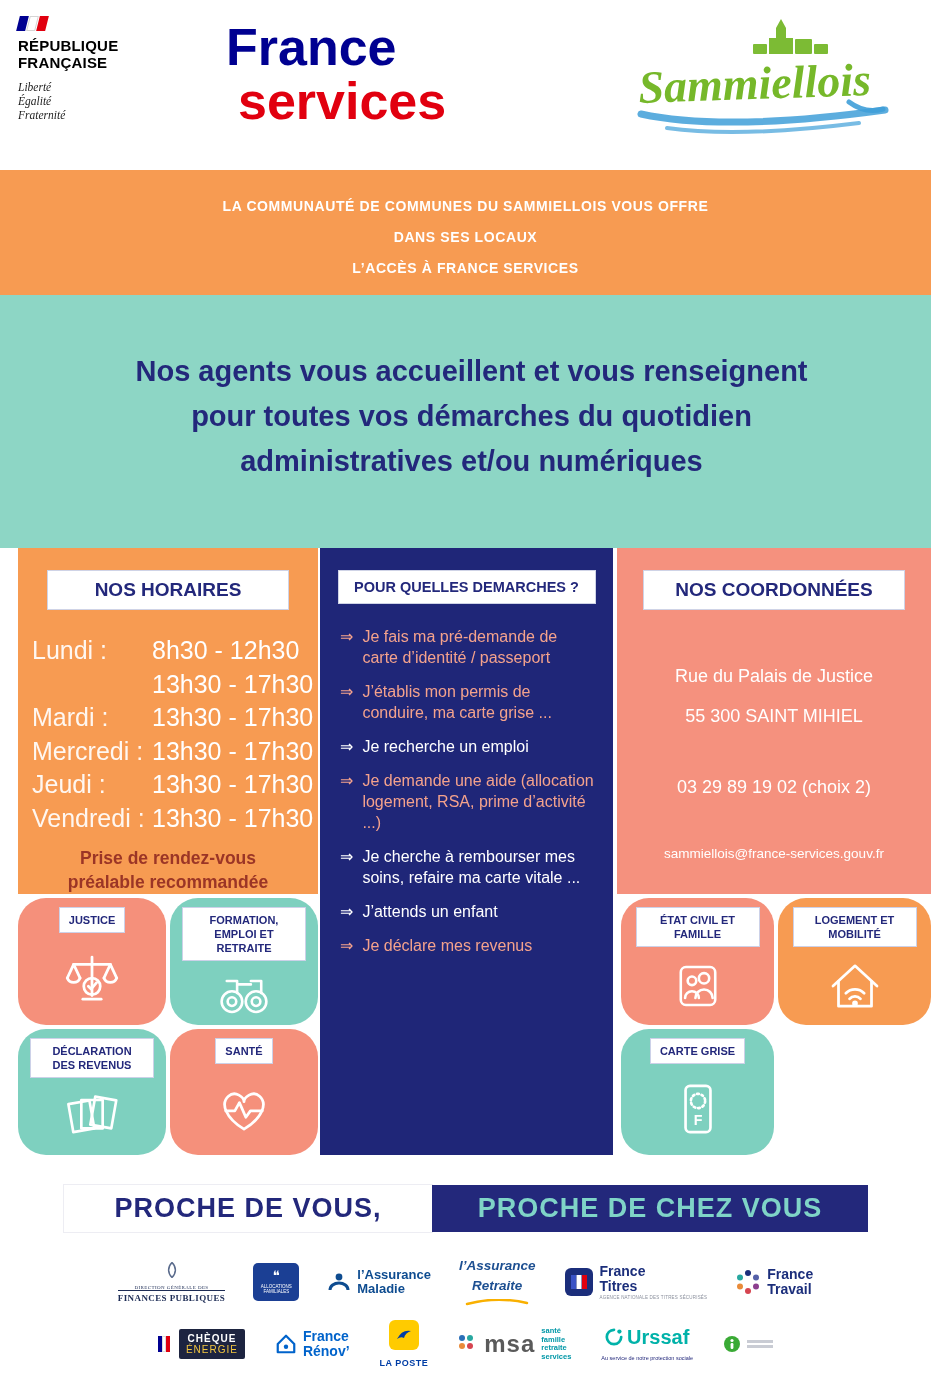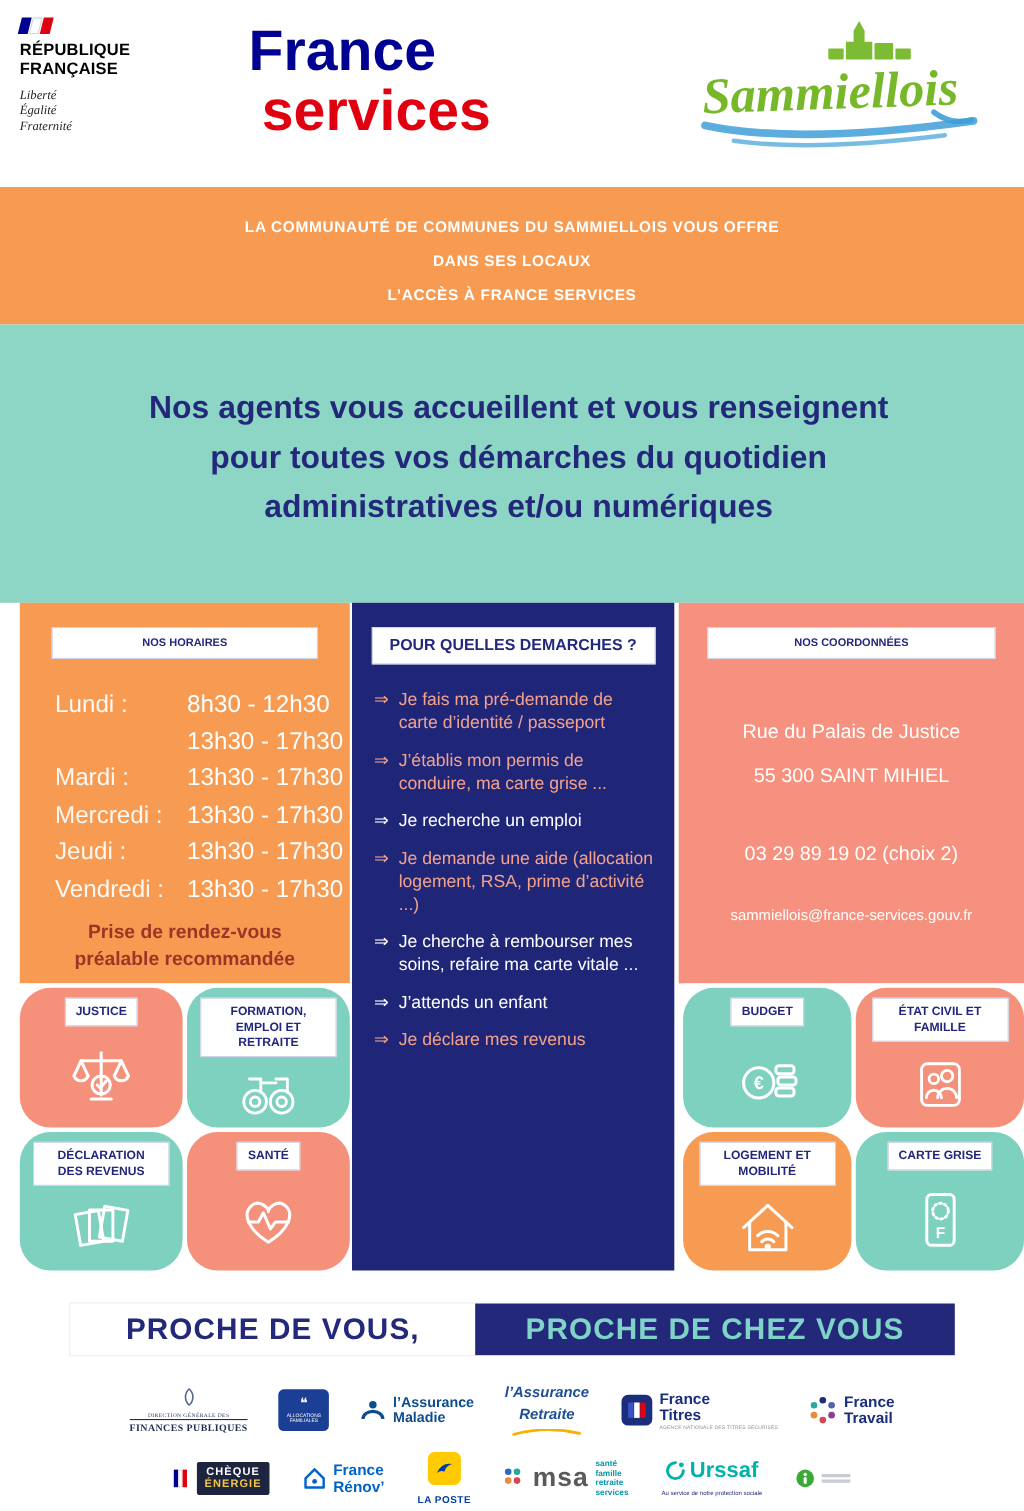--- a/index.html
+++ b/index.html
@@ -28,43 +28,43 @@
   
   .intro { height:253px; background:#8DD6C5; color:#23287B; text-align:center;
            font-weight:700; font-size:29px; line-height:45px; padding-top:54px;padding-left:12px; }
 
   
   .main { position:relative; height:607px; }
   .col-hours  { position:absolute; left:18px;  top:0; width:300px; height:346px; background:#F79B52; }
   .col-dem    { position:absolute; left:320px; top:0; width:293px; height:607px; background:#1F2678; }
   .col-coord  { position:absolute; left:617px; top:0; width:314px; height:346px; background:#F5917E; }
 
-  .sec-title { background:#fff; color:#23287B; font-weight:700; font-size:10px; text-align:center;
+  .sec-title { background:#fff; color:#23287B; font-weight:700; font-size:19px; text-align:center;
                margin:22px auto 0; padding:8px 4px; border:1px solid #cfd3e6; }
   .col-hours .sec-title { width:242px; }
   .col-dem .sec-title { width:258px; font-size:14.5px; }
   .col-coord .sec-title { width:262px; }
 
   .hours-list { margin-top:24px; }
-  .hours-row { display:flex; padding-left:32px; font-size:22px; line-height:33.5px; }
+  .hours-row { display:flex; padding-left:14px; font-size:25px; line-height:33.5px; }
   .hours-day { width:120px; color:rgba(255,255,255,0.92); }
   .hours-time { color:#fff; }
   .hours-note { margin-top:12px; text-align:center; color:#9B3526; font-weight:700; font-size:17.5px; line-height:1.35; padding:0 30px; }
 
   .dem-list { padding:22px 16px 0 20px; }
   .dem-item { display:flex; gap:9px; font-size:16px; line-height:21px; margin-bottom:13px; }
   .dem-item .arr { flex:0 0 auto; }
   .t-salmon { color:#F4A28C; }
   .t-white { color:#FFFFFF; }
 
   .coord-body { text-align:center; color:#fff; }
   .coord-a1 { margin-top:56px; font-size:18px; }
   .coord-a2 { margin-top:19px; font-size:18px; }
   .coord-tel { margin-top:50px; font-size:18px; }
-  .coord-mail { margin-top:37px; font-size:13.5px; }
+  .coord-mail { margin-top:48px; font-size:13.5px; }
 
   
   .tiles { position:absolute; top:346px; height:261px; display:grid;
            grid-template-columns:1fr 1fr; grid-template-rows:1fr 1fr; gap:4px; padding-top:4px; background:#fff; }
   .tiles-left  { left:18px;  width:300px; }
   .tiles-right { left:621px; width:310px; }
   .tile { display:flex; flex-direction:column; align-items:center; padding-top:9px;border-radius:28px; }
   .bg-salmon { background:#F5907B; }
   .bg-teal   { background:#7ED0BF; }
   .bg-orange { background:#F79B52; }
@@ -97,21 +97,21 @@
              align-items:center; justify-content:center; color:#fff; }
   .caf-glyph { font-size:13px; line-height:12px; }
   .caf-label { font-size:4.5px; text-align:center; line-height:5px; margin-top:2px; }
   .am-line { color:#0e4c90; font-weight:700; font-size:13px; line-height:14px; }
   .ar-line { color:#1d4f91; font-weight:700; font-style:italic; font-size:13.5px; line-height:14px; }
   .ft-line { color:#1b2e7b; font-weight:700; font-size:14px; line-height:15px; }
   .ft-sub { color:#8a8f9c; font-size:4.5px; margin-top:1px; letter-spacing:0.2px; }
 
   .ce-box { background:#1d2440; color:#fff; padding:4px 7px; border-radius:2px; text-align:center; }
   .ce-l1 { font-size:10px; font-weight:700; letter-spacing:1px; }
-  .ce-l2 { font-size:10px; font-weight:700; letter-spacing:1px; color:#f3c63f; }
+  .ce-l2 { font-size:10px; font-weight:400; letter-spacing:1px; color:#f3c63f; }
   .ce-flag { display:flex; margin-right:3px; }
   .ce-flag i { width:4px; height:16px; display:block; }
 
   .fr-line { color:#0063cb; font-weight:700; font-size:14px; line-height:15px; }
 
   .lp-box { width:30px; height:30px; background:#ffcb00; border-radius:6px; display:flex; align-items:center; justify-content:center; }
   .lp-label { color:#003da5; font-weight:700; font-size:9px; margin-top:2px; letter-spacing:0.5px; }
 
   .msa-word { font-size:7.5px; color:#0097a7; line-height:8.5px; font-weight:700; }
   .msa-main { color:#5a5a5a; font-weight:700; font-size:24px; letter-spacing:1px; line-height:24px; }
@@ -308,32 +308,20 @@
         <div class="tile-icon">
           <svg width="66" height="66" viewBox="0 0 72 72" fill="none" stroke="#fff" stroke-width="3" stroke-linecap="round" stroke-linejoin="round">
             <path d="M36 58 C16 46 10 30 19 22 C27 15 36 24 36 28 C36 24 45 15 53 22 C62 30 56 46 36 58 Z"></path>
             <path d="M16 38 h10 l5 -9 7 16 5 -7 h13"></path>
           </svg>
         </div>
       </div>
     </div>
 
     <div class="tiles tiles-right">
-      <div class="tile bg-teal">
-        <div class="tile-label">BUDGET</div>
-        <div class="tile-icon">
-          <svg width="66" height="66" viewBox="0 0 72 72" fill="none" stroke="#fff" stroke-width="3" stroke-linecap="round" stroke-linejoin="round">
-            <circle cx="27" cy="42" r="15"></circle>
-            <text x="27" y="48" font-size="18" fill="#fff" stroke="none" text-anchor="middle" font-family="Liberation Sans, sans-serif" font-weight="bold">€</text>
-            <rect x="44" y="25" width="18" height="8" rx="3"></rect>
-            <rect x="46" y="36" width="18" height="8" rx="3"></rect>
-            <rect x="44" y="47" width="18" height="8" rx="3"></rect>
-          </svg>
-        </div>
-      </div>
       <div class="tile bg-salmon">
         <div class="tile-label">ÉTAT CIVIL ET FAMILLE</div>
         <div class="tile-icon">
           <svg width="62" height="62" viewBox="0 0 72 72" fill="none" stroke="#fff" stroke-width="3" stroke-linecap="round" stroke-linejoin="round">
             <rect x="16" y="14" width="40" height="44" rx="6"></rect>
             <circle cx="29" cy="30" r="5"></circle>
               <circle cx="43" cy="27" r="6"></circle>
             <path d="M21 50 a8 8 0 0 1 16 0"></path>
               <path d="M33 50 a10 10 0 0 1 20 0"></path>
           </svg>

